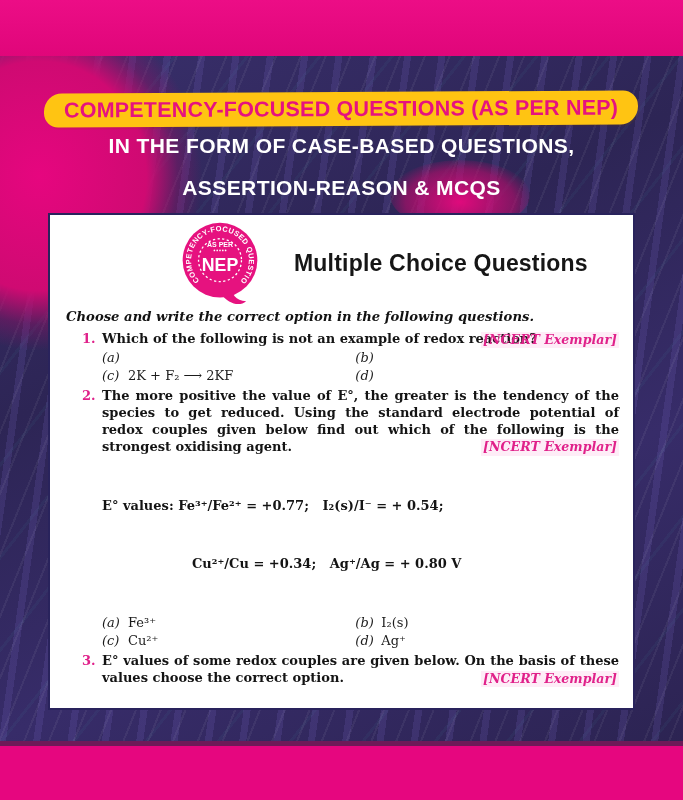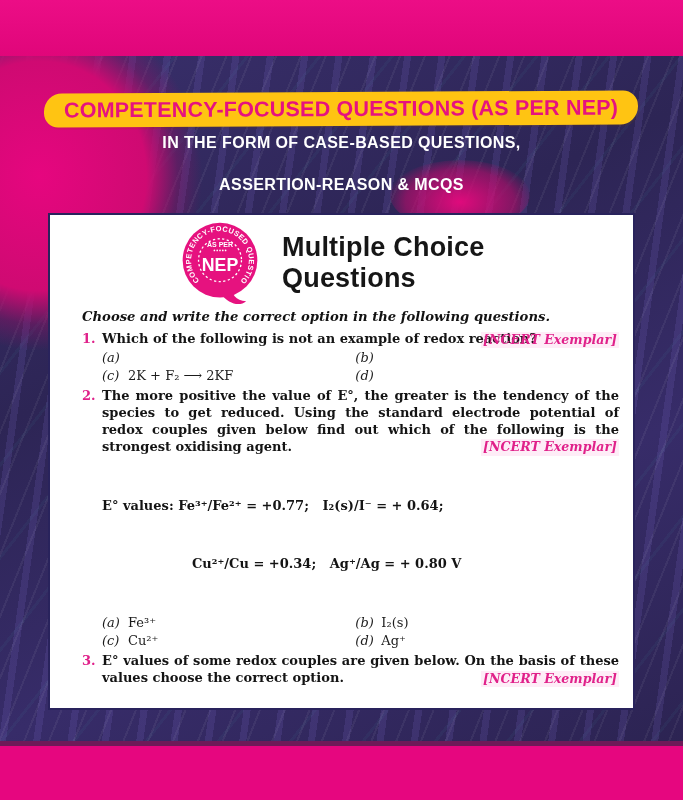--- a/index.html
+++ b/index.html
@@ -41,38 +41,38 @@
     transform:rotate(-0.3deg);
     box-shadow:2px 2px 0 rgba(120,60,0,0.12);
   }
   .banner-text{
     color:#e6127f;font-family:"Liberation Sans",sans-serif;font-weight:800;
     font-size:21.5px;letter-spacing:0.2px;white-space:nowrap;
   }
   .subtitle{
     position:absolute;left:0;width:100%;text-align:center;
     color:#ffffff;font-family:"Liberation Sans",sans-serif;font-weight:700;
-    font-size:16px;letter-spacing:0.4px;
+    font-size:21px;letter-spacing:0.4px;
   }
   .subtitle.s1{top:134px;}
   .subtitle.s2{top:176px;}
   
   .card{
     position:absolute;top:213px;left:48px;width:587px;height:497px;
     background:#ffffff;border:2px solid #29235c;box-sizing:border-box;
     padding:4px 14px 2px 16px;overflow:hidden;
   }
   .mcq-header{display:flex;align-items:center;gap:16px;padding-left:112px;height:88px;}
   .badge-wrap{width:84px;height:88px;flex:0 0 auto;}
   .mcq-title{
-    margin:4px;font-family:"Liberation Sans",sans-serif;font-weight:800;
-    font-size:27px;color:#161616;letter-spacing:0.2px;
+    margin:16px;font-family:"Liberation Sans",sans-serif;font-weight:800;
+    font-size:23px;color:#161616;letter-spacing:0.2px;text-align:right;
   }
   .instruction{
-    margin:2px 0 7px 16px;font-weight:700;font-style:italic;
+    margin:2px 0 7px 0;font-weight:700;font-style:italic;
     font-size:13.2px;color:#121212;
   }
   
   .question{display:flex;margin-bottom:4px;}
   .q-num{
     width:36px;min-width:36px;box-sizing:border-box;padding-left:16px;
     color:#e0218a;font-weight:700;font-size:13px;line-height:1.3;
   }
   .q-body{flex:1;position:relative;}
   .q-text{
@@ -156,21 +156,21 @@
           </div>
       </div>
     </div>
   </div>
 
   <div class="question">
     <div class="q-num">2.</div>
     <div class="q-body">
       <p class="q-text"><span>The more positive the value of E°, the greater is the tendency of the species to get reduced. Using the standard electrode potential of redox couples given below find out which of the following is the strongest oxidising agent.</span><span class="tag">[NCERT Exemplar]</span></p>
       <div class="evalues">
-        <div class="l1">E° values: Fe³⁺/Fe²⁺ = +0.77;   I₂(s)/I⁻ = + 0.64;</div>
+        <div class="l1">E° values: Fe³⁺/Fe²⁺ = +0.77;   I₂(s)/I⁻ = + 0.54;</div>
         <div class="l2">Cu²⁺/Cu = +0.34;   Ag⁺/Ag = + 0.80 V</div>
       </div>
       <div class="options">
         <div class="option">
             <span class="opt-marker">(a)</span>
             <span class="opt-text">Fe³⁺</span>
           </div>
         <div class="option">
             <span class="opt-marker">(b)</span>
             <span class="opt-text">I₂(s)</span>

